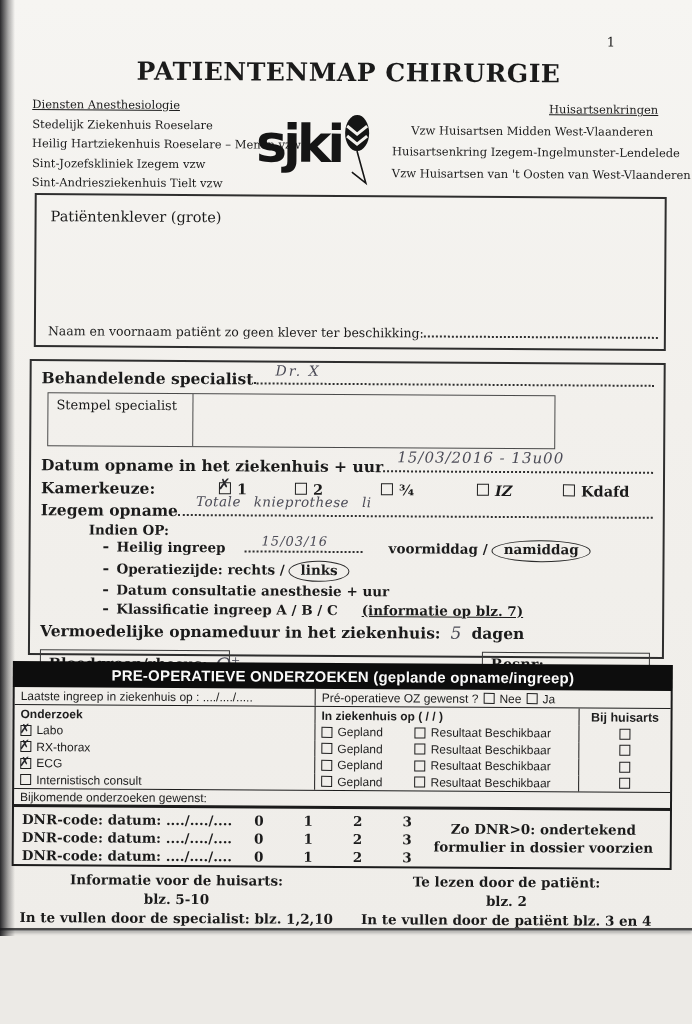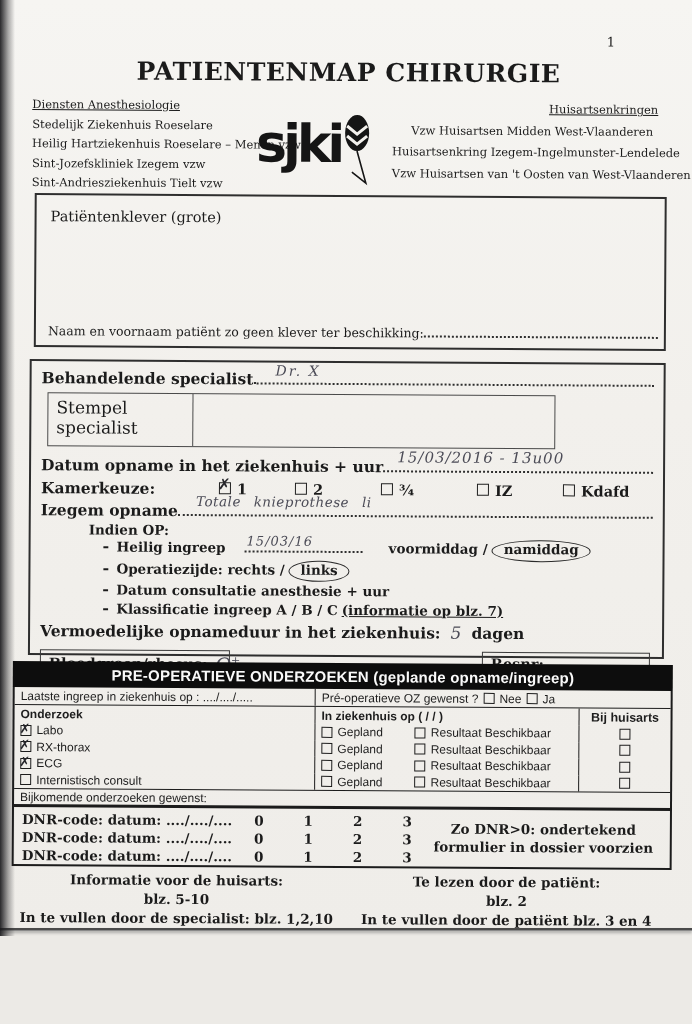--- a/index.html
+++ b/index.html
@@ -26,21 +26,21 @@
   .sticker{position:absolute;left:33px;top:195px;width:628px;height:150px;}
   .sticker .lbl{position:absolute;left:14px;top:13px;font-size:14.5px;}
   .sticker .nameline{position:absolute;left:12px;right:6px;bottom:7px;display:flex;align-items:baseline;font-size:12.5px;white-space:nowrap;}
   .dots{flex:1;border-bottom:2px dotted #2f2f2f;height:11px;min-width:20px;position:relative;}
 
   .spec{position:absolute;left:29px;top:361px;width:636px;height:296px;padding:6px 10px;box-sizing:border-box;}
   .row{display:flex;align-items:baseline;white-space:nowrap;}
   .b15{font-weight:bold;font-size:15.5px;}
   .b13{font-weight:bold;font-size:13.5px;}
   .stampbox{margin:5px 0 0 6px;width:506px;height:52px;border:1.5px solid #4a4a4a;display:flex;}
-  .stampbox .cell1{width:128px;border-right:1.5px solid #4a4a4a;padding:4px 8px;font-size:17px;}
+  .stampbox .cell1{width:128px;border-right:1.5px solid #4a4a4a;padding:4px 8px;font-size:13px;}
   .mt{margin-top:8px;}
 
   .cb{display:inline-block;width:10px;height:10px;border:1.6px solid #202020;position:relative;vertical-align:-1px;background:transparent;}
   .cbmark{position:absolute;left:-2px;top:-6px;font-size:15px;line-height:15px;color:#26262b;font-family:"DejaVu Sans",sans-serif;}
   .kopt{display:inline-flex;align-items:baseline;gap:6px;}
   .klabel{font-weight:bold;font-size:14.5px;}
 
   .hand{font-family:"DejaVu Serif",serif;font-style:italic;color:#4c4c57;}
   .hw-abs{position:absolute;white-space:nowrap;}
 
@@ -159,21 +159,21 @@
               <span class="cbmark"></span>
             </span>
           <span class="klabel">2</span>
         </span>
         <span class="kopt" style="width:96px;">
           <span class="cb">
               <span class="cbmark"></span>
             </span>
           <span class="klabel">¾</span>
         </span>
-        <span class="kopt" style="width:86px;">
+        <span class="kopt" style="width:86px;font-style:italic;">
           <span class="cb">
               <span class="cbmark"></span>
             </span>
           <span class="klabel">IZ</span>
         </span>
         <span class="kopt">
           <span class="cb">
               <span class="cbmark"></span>
             </span>
           <span class="klabel">Kdafd</span>
@@ -186,41 +186,41 @@
           <span class="hw-abs hand" style="left:18px;top:-7px;font-size:13.5px;letter-spacing:.5px;word-spacing:8px;">Totale  knieprothese  li</span>
         </span>
       </div>
 
       <div class="indent1 b13" style="margin-top:2px;">Indien OP:</div>
 
       <div class="itemrow">
         <span class="dash">-</span>
         <span class="b13" style="width:128px;">Heilig ingreep</span>
         <span class="dots" style="height:12px;max-width:118px;">
-          <span class="hw-abs hand" style="left:2px;top:-6px;font-size:13px;letter-spacing:1px;text-align:center;">15/03/16</span>
+          <span class="hw-abs hand" style="left:17px;top:-6px;font-size:13px;letter-spacing:1px;text-align:center;">15/03/16</span>
         </span>
         <span class="b13" style="margin-left:26px;">voormiddag /</span>
         <span class="circled b13">namiddag</span>
       </div>
 
       <div class="itemrow">
         <span class="dash">-</span>
         <span class="b13">Operatiezijde: rechts /</span>
         <span class="circled b13">links</span>
       </div>
 
       <div class="itemrow">
         <span class="dash">-</span>
         <span class="b13">Datum consultatie anesthesie + uur</span>
       </div>
 
       <div class="itemrow">
         <span class="dash">-</span>
         <span class="b13">Klassificatie ingreep A / B / C</span>
-        <span class="b13 uline" style="margin-left:4px;">(informatie op blz. 7)</span>
+        <span class="b13 uline" style="margin-left:24px;">(informatie op blz. 7)</span>
       </div>
 
       <div class="row" style="margin-top:3px;">
         <span class="b15">Vermoedelijke opnameduur in het ziekenhuis:</span>
         <span class="hand" style="font-size:17px;margin:0 10px 0 10px;">5</span>
         <span class="b15">dagen</span>
       </div>
 
       <div class="bloodrow">
         <div class="bloodbox">

